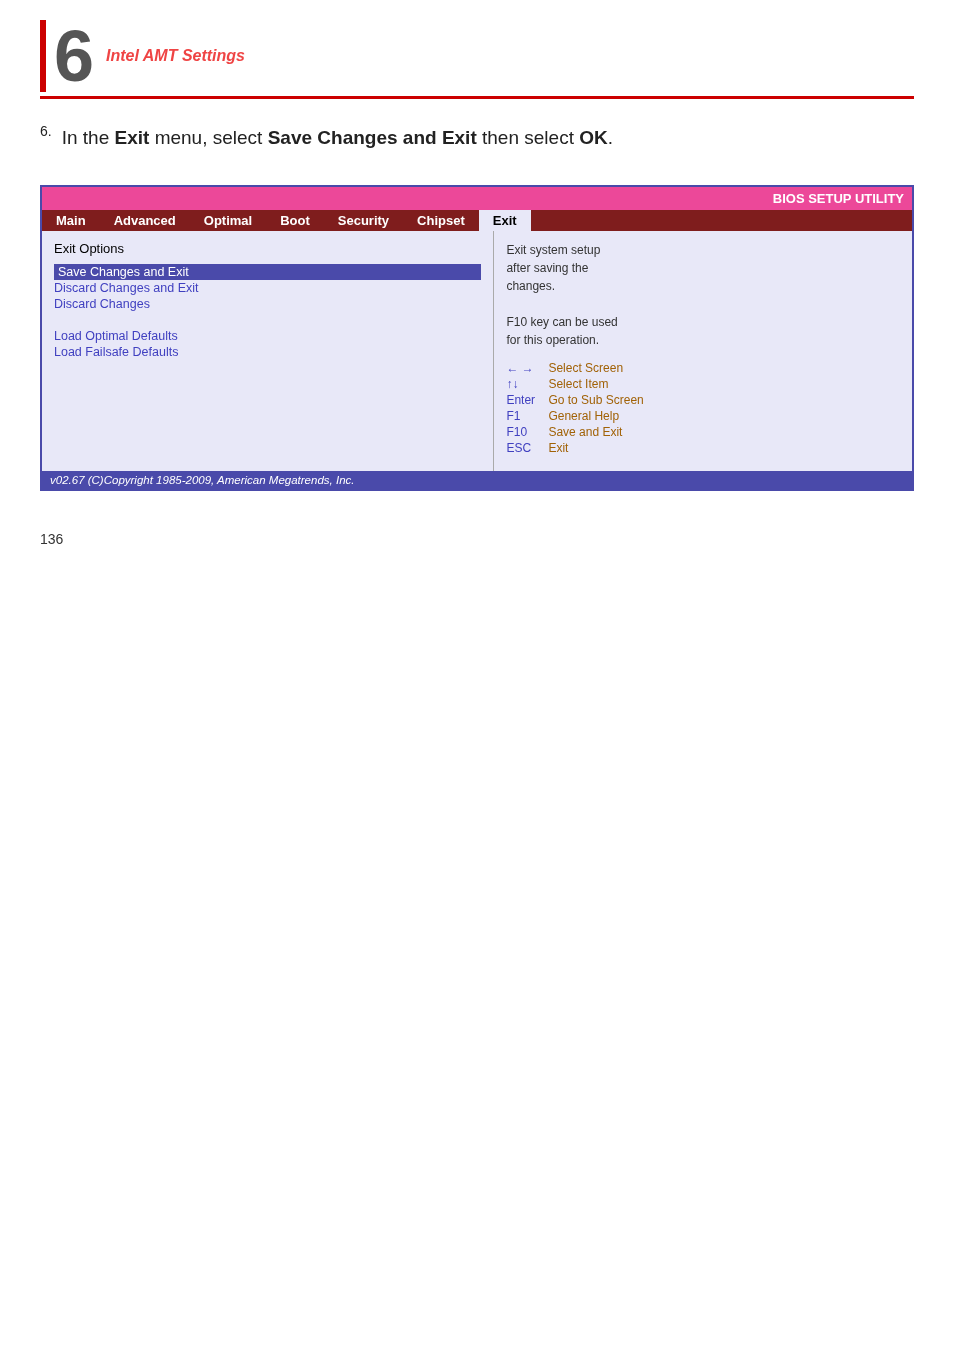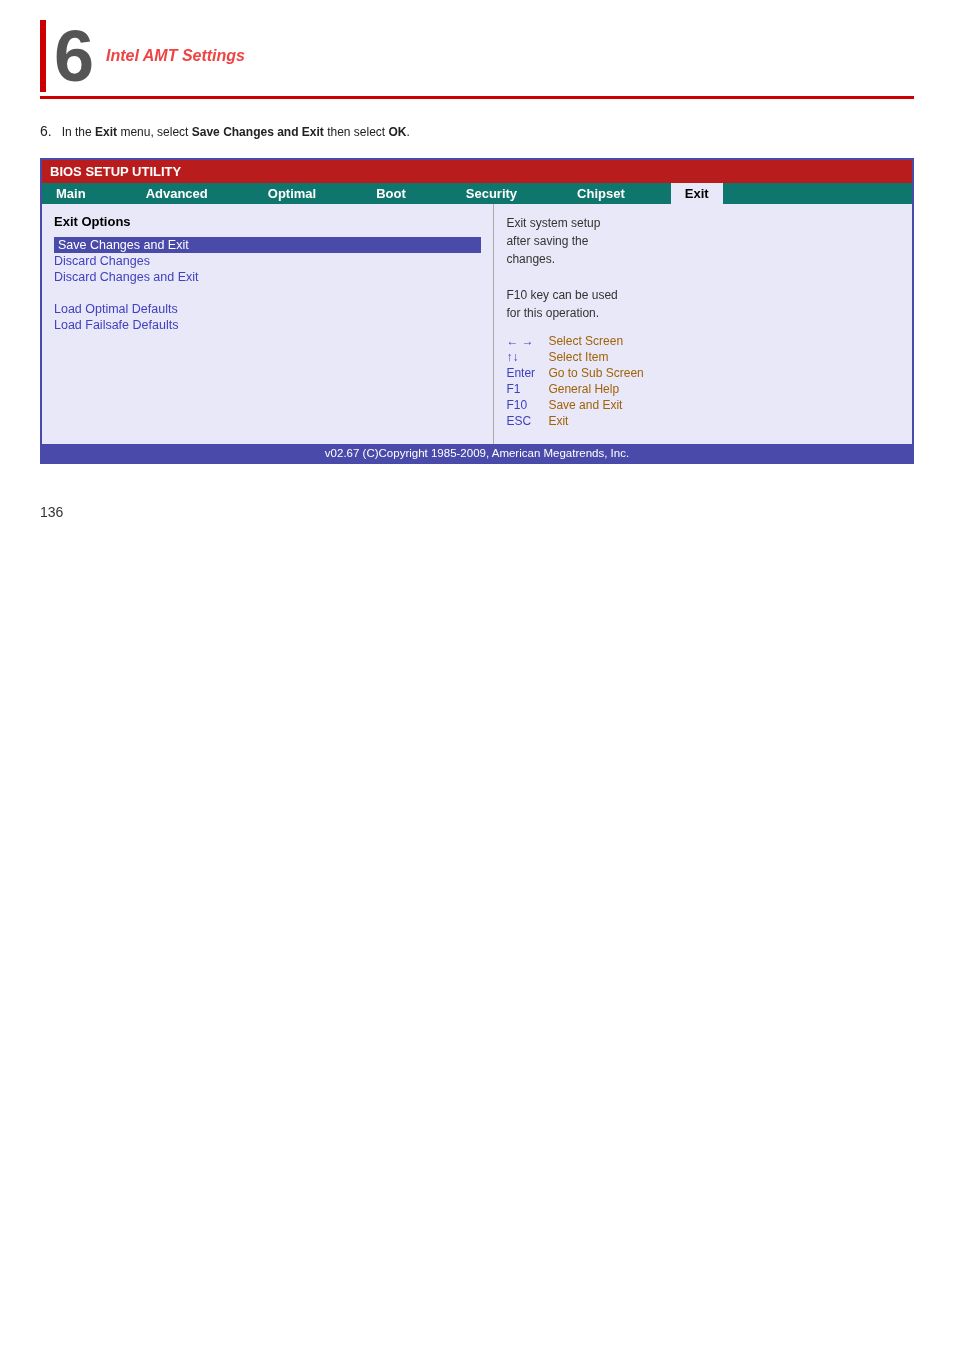--- a/index.html
+++ b/index.html
@@ -32,50 +32,49 @@
     }
 
     .chapter-title {
       font-size: 16px;
       font-weight: bold;
       color: #ef4444;
       font-style: italic;
     }
 
     .instruction-text {
-      margin-bottom: 0;
-      font-size: 12px;
+      margin-bottom: 16px;
+      font-size: 19px;
       line-height: 1.6;
     }
 
     .instruction-text b {
       font-weight: bold;
     }
 
     
     .bios-container {
       border: 2px solid #4a4aaa;
       background: #e8e8f8;
       margin-bottom: 20px;
       font-size: 13px;
     }
 
     .bios-title-bar {
-      background: #b91c1c;
-      color: #fff;
-      text-align: left;
+      background: #ec4899;
+      color: #fff;
+      text-align: right;
       font-weight: bold;
       padding: 4px 8px;
       font-size: 13px;
     }
 
     .bios-nav {
       display: flex;
-      background: #0f766e;
-      gap: 32px;
+      background: #7f1d1d;
     }
 
     .bios-nav-item {
       color: #fff;
       padding: 3px 14px;
       font-size: 13px;
       font-weight: bold;
     }
 
     .bios-nav-item.active {
@@ -95,21 +94,21 @@
     }
 
     .bios-right {
       width: 48%;
       padding: 10px 12px;
       font-size: 12px;
       color: #333;
     }
 
     .bios-menu-title {
-      font-weight: bold;
+      font-weight: normal;
       color: #000;
       margin-bottom: 8px;
       font-size: 13px;
     }
 
     .bios-menu-item {
       color: #4040c0;
       padding: 1px 0;
       font-size: 12.5px;
     }
@@ -146,23 +145,23 @@
     }
 
     .bios-key-desc {
       color: #a16207;
       font-size: 12px;
     }
 
     .bios-footer {
       background: #4a4aaa;
       color: #fff;
-      text-align: center;
       font-size: 11.5px;
       padding: 3px 8px;
+      font-style: italic;
     }
 
     .page-number {
       margin-top: 40px;
       font-size: 14px;
       color: #333;
     }
 
     .step-container {
       display: flex;
@@ -203,22 +202,22 @@
     <div class="bios-nav-item">Security</div>
     <div class="bios-nav-item">Chipset</div>
     <div class="bios-nav-item active">Exit</div>
   </div>
 
   <div class="bios-body">
 
     <div class="bios-left">
       <div class="bios-menu-title">Exit Options</div>
       <div class="bios-menu-item selected">Save Changes and Exit</div>
+      <div class="bios-menu-item">Discard Changes and Exit</div>
       <div class="bios-menu-item">Discard Changes</div>
-      <div class="bios-menu-item">Discard Changes and Exit</div>
       <div class="bios-menu-item">&nbsp;</div>
       <div class="bios-menu-item">Load Optimal Defaults</div>
       <div class="bios-menu-item">Load Failsafe Defaults</div>
     </div>
 
     <div class="bios-right">
       <div class="bios-help-text">
         Exit system setup<br>
         after saving the<br>
         changes.<br>

